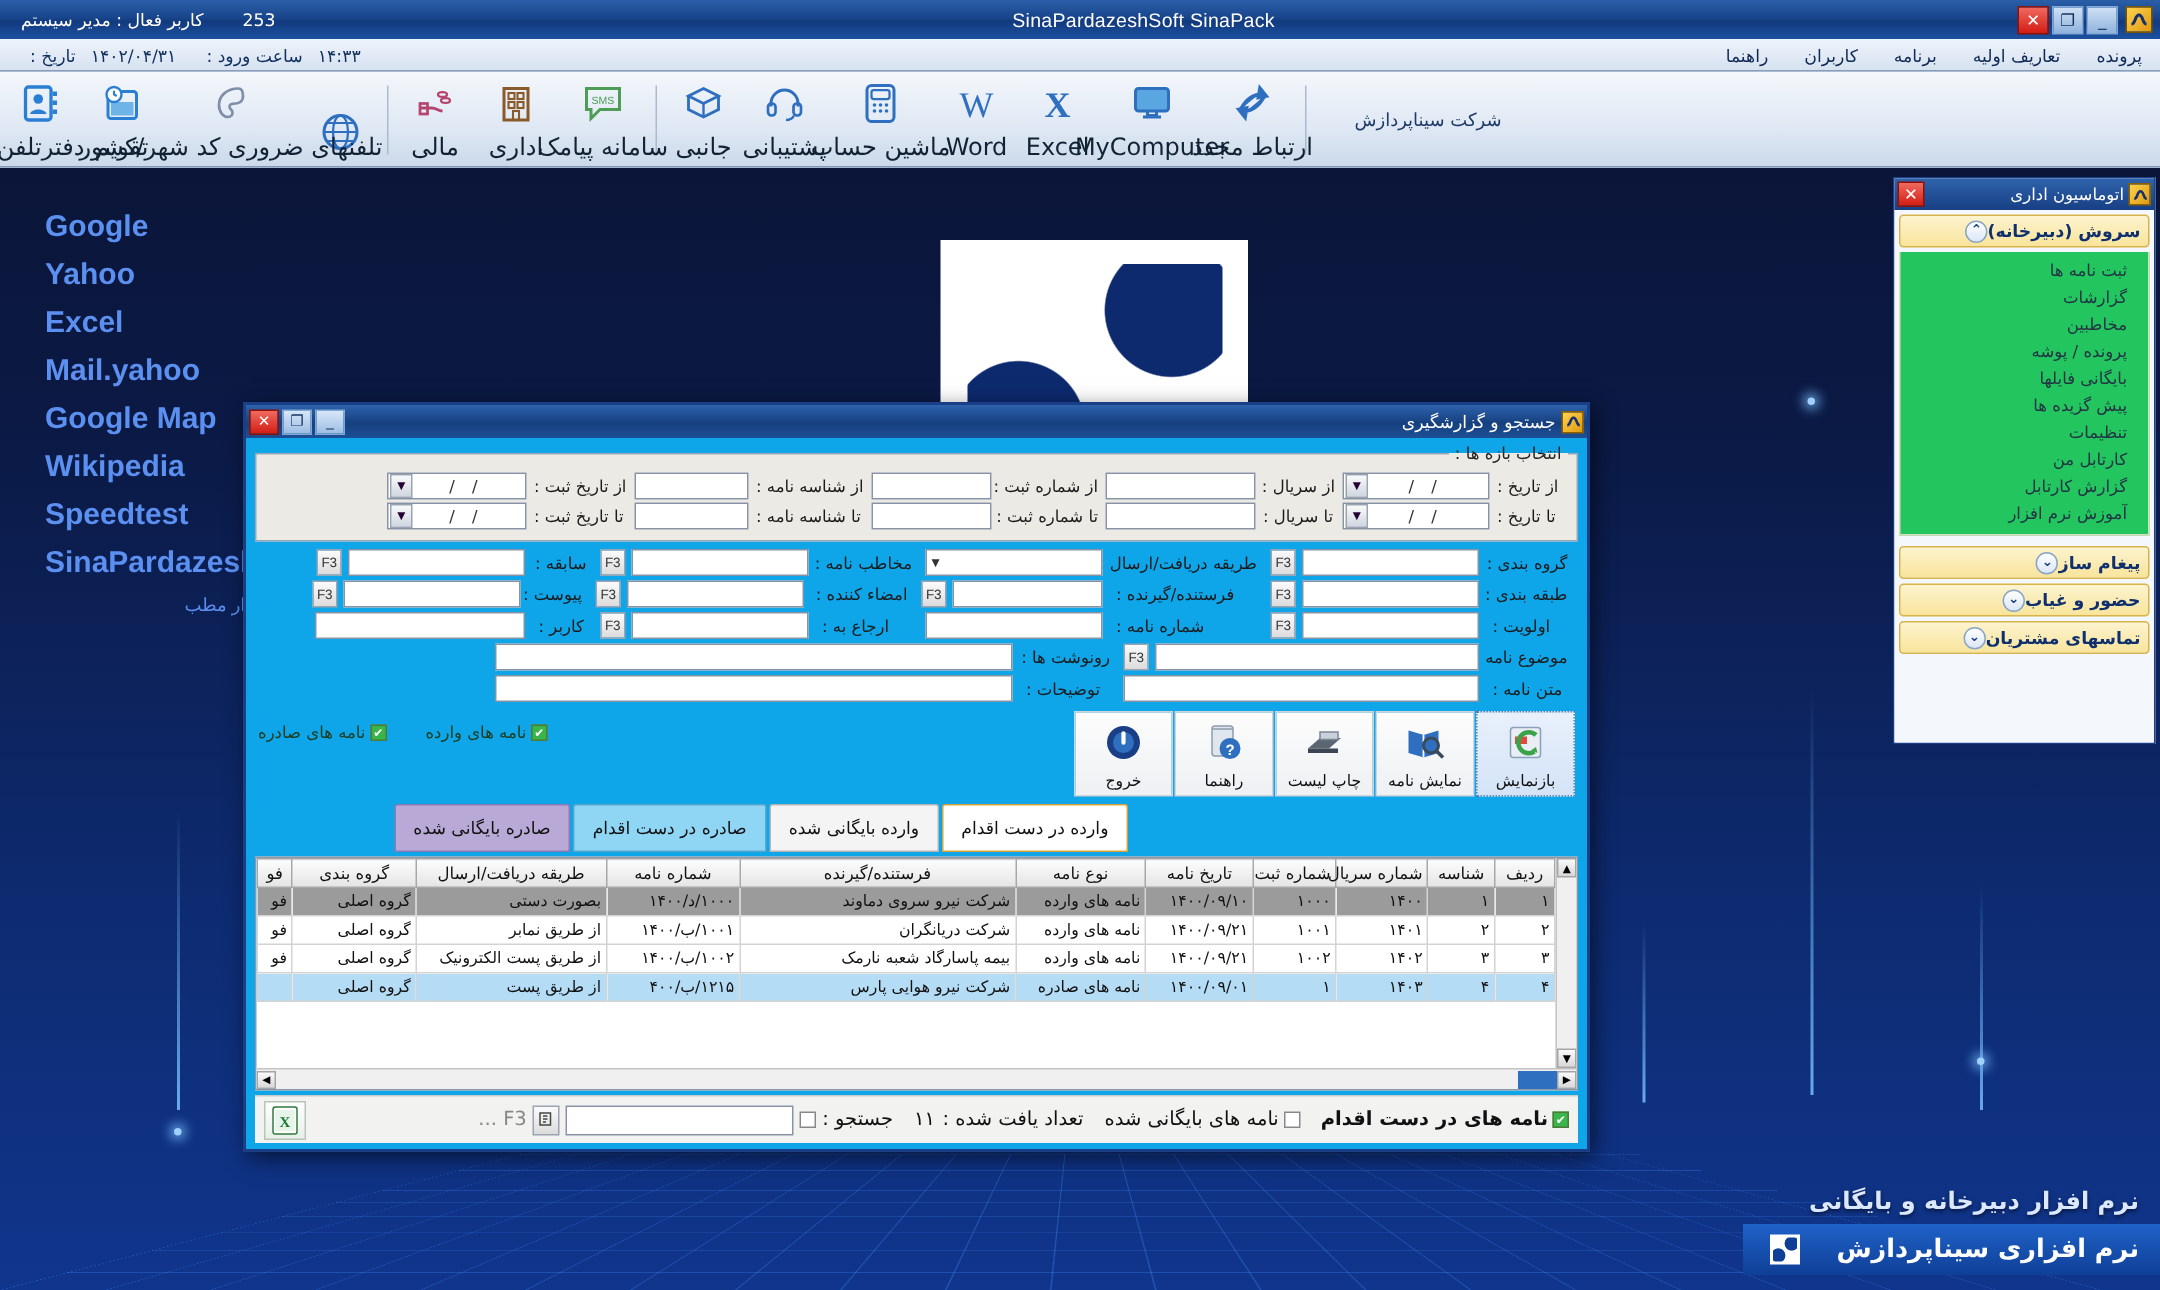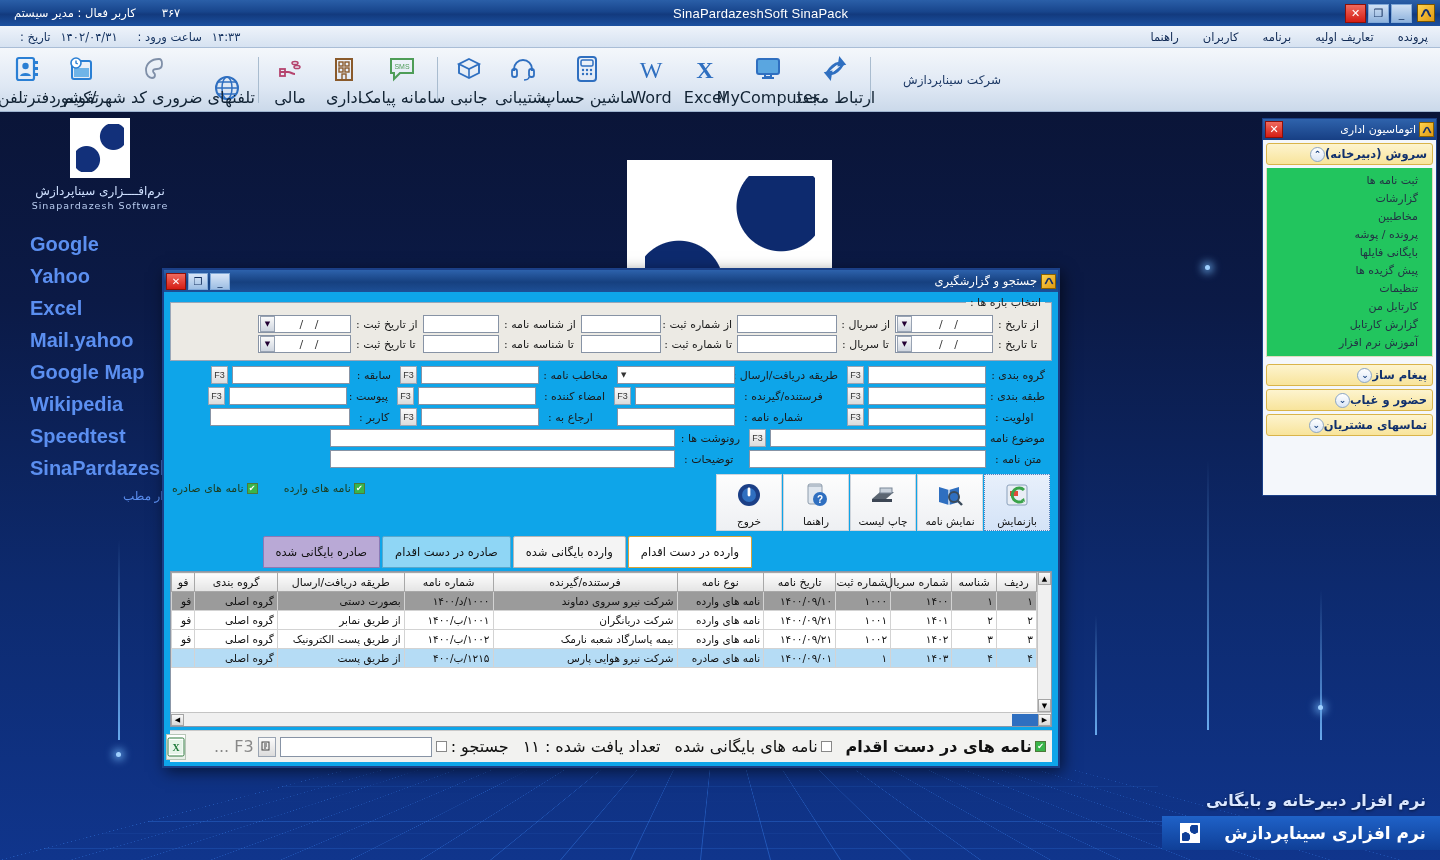--- a/index.html
+++ b/index.html
@@ -284,21 +284,21 @@
 
   
   #dlgBottom{
     height:32px; background:#f2f2f0; border-top:1px solid #c9c9c9;
     display:flex;align-items:center; gap:14px; padding:0 6px; direction:rtl;
   }
   .xlbtn{
     width:28px;height:26px;border:1px solid #b7c6b7;background:linear-gradient(to bottom,#fff,#e7efe7);
     display:flex;align-items:center;justify-content:center;
   }
-  .botlabel{ font-size:16px;color:#111; white-space:nowrap;}
+  .botlabel{ font-size:13px;color:#111; white-space:nowrap;}
   .botlabel.b{ font-weight:bold;}
 
   
   #brand1{
     position:absolute; right:14px; bottom:50px; color:#dbe8ff; font-size:16px; font-weight:bold;
     text-shadow:0 1px 3px rgba(0,0,0,.6);
   }
   #brand2{
     position:absolute; right:0px; bottom:10px; height:34px;
     background:linear-gradient(to bottom,#1f62c8,#0f3f97);
@@ -337,21 +337,21 @@
       </svg>
   </div>
   <div class="winbtns">
     <div class="winbtn">_</div>
     <div class="winbtn">❐</div>
     <div class="winbtn close">✕</div>
   </div>
   <div style="flex:1"></div>
   <div class="apptitle">SinaPardazeshSoft SinaPack</div>
   <div style="flex:1"></div>
-  <div class="num">۳۶۷</div>
+  <div class="num">253</div>
   <div style="width:26px"></div>
   <div class="user">کاربر فعال : مدیر سیستم</div>
   <div style="width:14px"></div>
 </div>
 
 <div id="menubar">
   <div class="mi">پرونده</div>
   <div class="mi">تعاریف اولیه</div>
   <div class="mi">برنامه</div>
   <div class="mi">کاربران</div>
@@ -511,25 +511,20 @@
           <path d="M9 22l-4-5 5-1-1 6zM10 18c6-1 9-5 12-10" stroke="#2f6fc0" stroke-width="2.5" fill="#2f6fc0"></path>
         </svg>
     </div>
     <div class="tblabel">ارتباط مجدد</div>
   </div>
   <div class="tbsep"></div>
   <div class="company">شرکت سیناپردازش</div>
 </div>
 
 <div id="leftpanel">
-  <div id="logoBox">
-    <div id="logoMark"></div>
-    <div id="logoFa">نرم‌افــــزاری سیناپردازش</div>
-    <div id="logoEn">Sinapardazesh Software</div>
-  </div>
   <div id="links">
     <a href="#">Google</a>
     <a href="#">Yahoo</a>
     <a href="#">Excel</a>
     <a href="#">Mail.yahoo</a>
     <a href="#">Google Map</a>
     <a href="#">Wikipedia</a>
     <a href="#">Speedtest</a>
     <a href="#">SinaPardazesh</a>
     <a href="#" class="fa">نرم افزار مطب</a>

